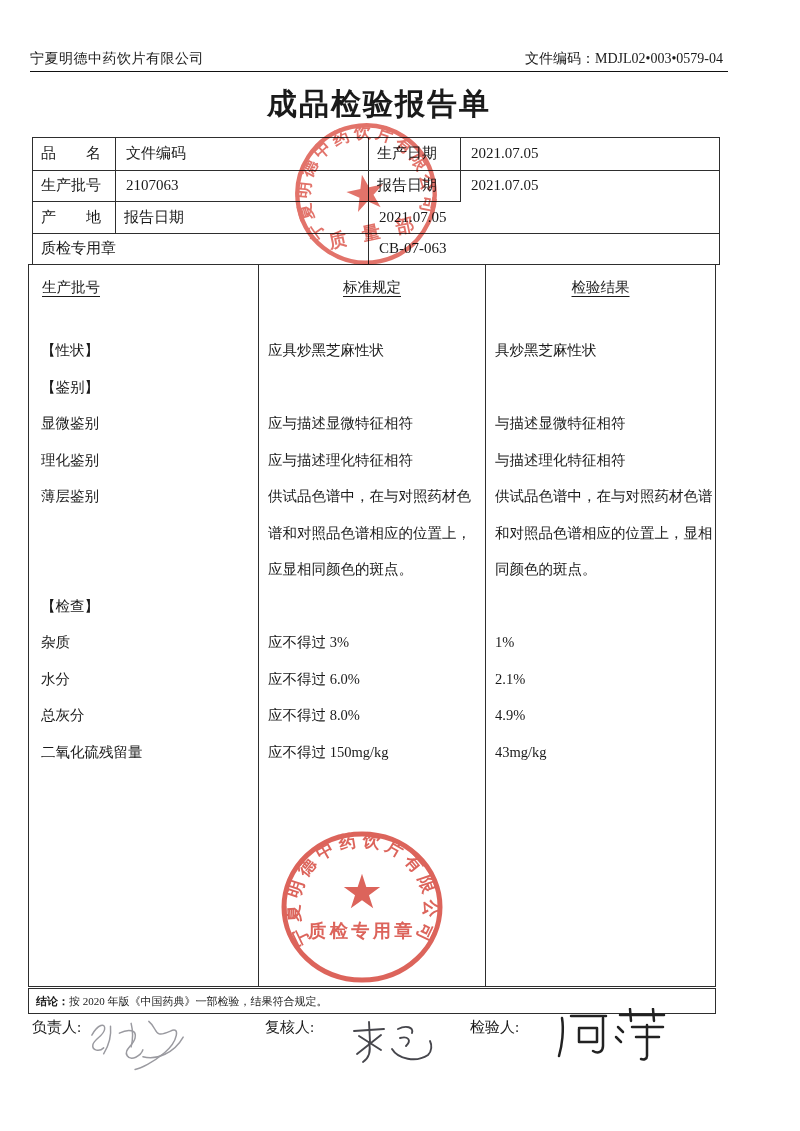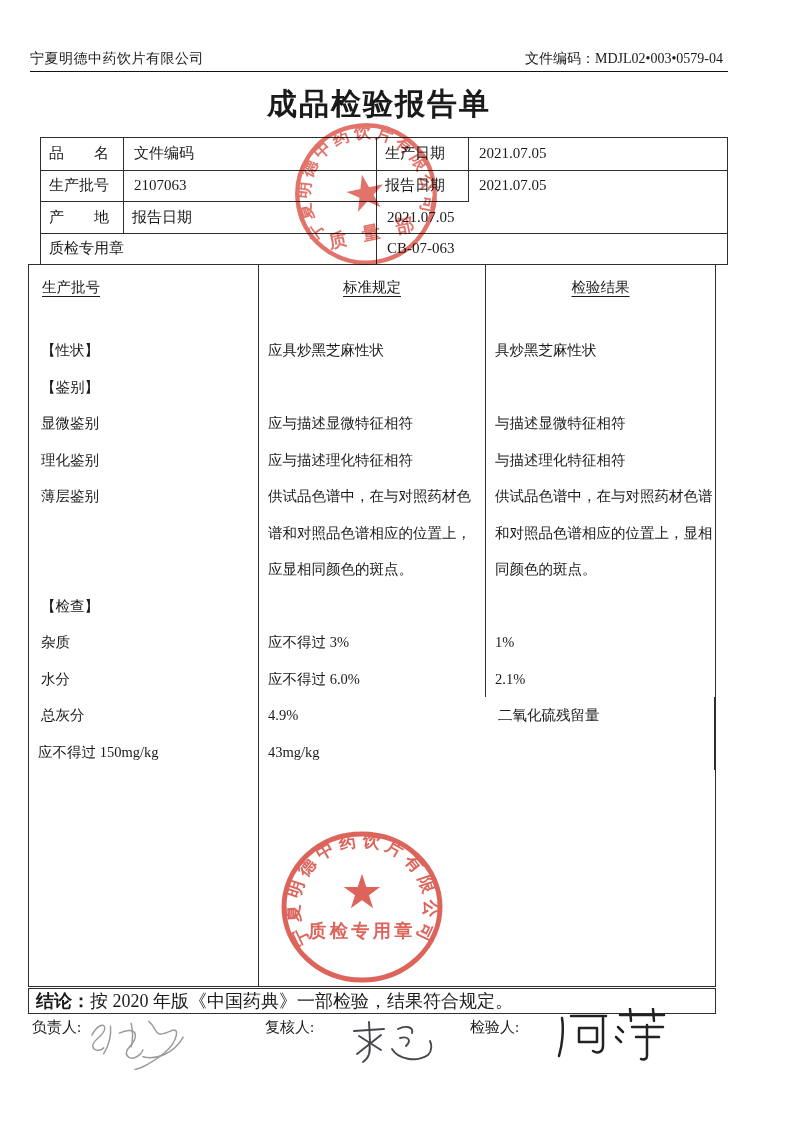--- a/index.html
+++ b/index.html
@@ -14,21 +14,21 @@
     font-family:"Liberation Serif","DejaVu Serif",serif;color:var(--ink);
   }
   
   .company{position:absolute;left:30px;top:50px;font-size:14px;letter-spacing:.5px;}
   .doc-code{position:absolute;right:77px;top:50px;font-size:14px;}
   .header-rule{position:absolute;left:30px;top:71px;width:698px;height:0;border-top:1.5px solid #111;}
   .title{position:absolute;left:30px;top:84px;width:698px;text-align:center;
          font-size:30px;font-weight:700;letter-spacing:2px;}
   
   .info-table{
-    position:absolute;left:40px;top:137px;width:688px;box-sizing:border-box;
+    position:absolute;left:32px;top:137px;width:688px;box-sizing:border-box;
     border:1px solid var(--line);
     display:grid;grid-template-columns:83px 253px 92px 1fr;
     grid-template-rows:repeat(4,31.5px);
     font-size:15px;
   }
   .info-table .cell{display:flex;align-items:center;padding:0 6px 0 8px;box-sizing:border-box;}
   .info-table .cell.value{padding-left:10px;}
   .cell.bt{border-top:1px solid var(--line);}
   .cell.br{border-right:1px solid var(--line);}
   .span2a{grid-column:1 / 3;}
@@ -47,21 +47,21 @@
   .hcell.c2,.hcell.c3{text-align:center;}
   .rcell{box-sizing:border-box;line-height:36.5px;overflow:hidden;}
   .rcell.c1{padding-left:12px;}
   .rcell.c2{padding-left:9px;padding-right:2px;}
   .rcell.c3{padding-left:9px;padding-right:2px;}
   .rcell.wrap{word-break:break-all;}
   .result-table .brd{border-right:1px solid var(--line);}
   
   .conclusion{
     position:absolute;left:28px;top:988px;width:688px;height:26px;box-sizing:border-box;
-    border:1px solid var(--line);display:flex;align-items:center;padding-left:7px;font-size:18px;
+    border:1px solid var(--line);display:flex;align-items:center;padding-left:7px;font-size:11px;
   }
   .conclusion .c-label{font-weight:600;}
   
   .sig-label{position:absolute;top:1018px;font-size:15px;}
   .sig-label.l1{left:32px;}
   .sig-label.l2{left:265px;}
   .sig-label.l3{left:470px;}
   .sig{position:absolute;}
   .sig path{fill:none;stroke-linecap:round;stroke-linejoin:round;}
   .sig1{left:84px;top:1011px;width:108px;height:62px;}
@@ -136,20 +136,21 @@
 
     <div class="rcell c1 brd">杂质</div>
     <div class="rcell c2 brd">应不得过 3%</div>
     <div class="rcell c3">1%</div>
 
     <div class="rcell c1 brd">水分</div>
     <div class="rcell c2 brd">应不得过 6.0%</div>
     <div class="rcell c3">2.1%</div>
 
     <div class="rcell c1 brd">总灰分</div>
+    <div class="rcell c2 brd">应不得过 8.0%</div>
     <div class="rcell c3">4.9%</div>
 
     <div class="rcell c1 brd">二氧化硫残留量</div>
     <div class="rcell c2 brd">应不得过 150mg/kg</div>
     <div class="rcell c3">43mg/kg</div>
 
     <div class="rcell c1 brd"></div>
     <div class="rcell c2 brd"></div>
     <div class="rcell c3"></div>
   </div>

